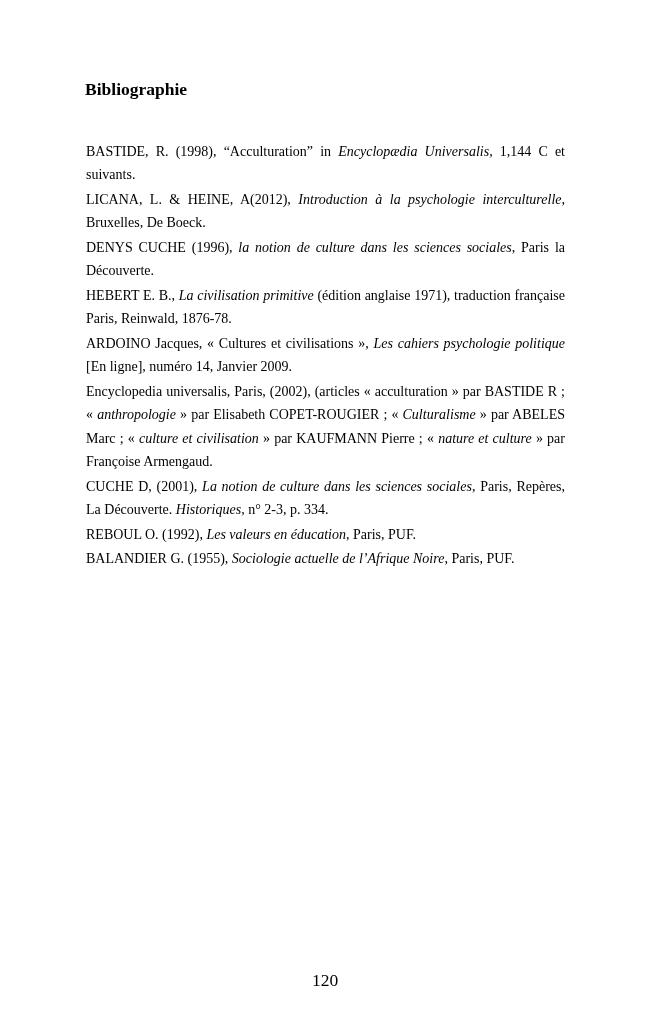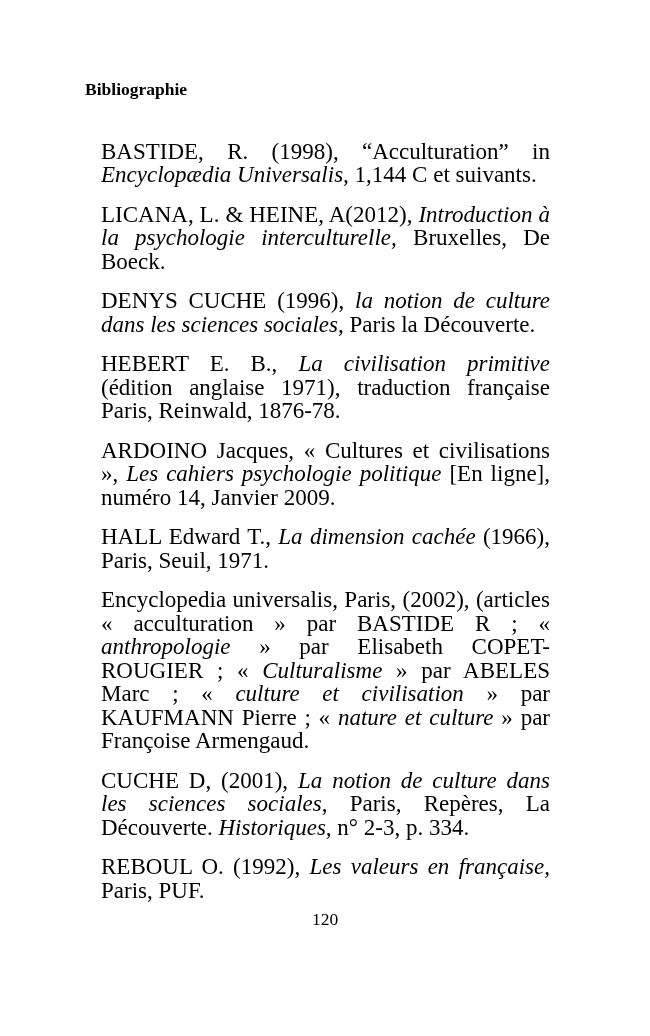--- a/index.html
+++ b/index.html
@@ -22,52 +22,52 @@
     width: 481px;
   }
   .doc-heading {
     font-weight: bold;
     font-size: 17.5px;
     line-height: 23.5px;
     margin: 0 0 38px 0;
     text-align: left;
   }
   .entry {
-    margin: 16px;
-    font-size: 23px;
+    margin: 1px;
+    font-size: 14px;
     line-height: 23.5px;
     text-align: justify;
     text-justify: inter-word;
   }
   .entry span.italic {
     font-style: italic;
   }
   .page-footer {
     position: absolute;
-    top: 908px;
+    top: 969px;
     left: 0;
     width: 650px;
     text-align: center;
     font-size: 17.5px;
     line-height: 23.5px;
   }
 </style>
 </head>
 <body>
 
 <div class="page-content">
   <h1 class="doc-heading">Bibliographie</h1>
   <div>
       <p class="entry"><span>BASTIDE, R. (1998), “Acculturation” in </span><span class="italic">Encyclopædia Universalis,</span><span> 1,144 C et suivants.</span></p>
       <p class="entry"><span>LICANA, L. &amp; HEINE, A(2012), </span><span class="italic">Introduction à la psychologie interculturelle,</span><span> Bruxelles, De Boeck.</span></p>
       <p class="entry"><span>DENYS CUCHE (1996), </span><span class="italic">la notion de culture dans les sciences sociales</span><span>, Paris la Découverte.</span></p>
       <p class="entry"><span>HEBERT E. B., </span><span class="italic">La civilisation primitive</span><span> (édition anglaise 1971), traduction française Paris, Reinwald, 1876-78.</span></p>
       <p class="entry"><span>ARDOINO Jacques, « Cultures et civilisations », </span><span class="italic">Les cahiers psychologie politique</span><span> [En ligne], numéro 14, Janvier 2009.</span></p>
-      <p class="entry"><span>HALL Edward T., </span><span class="italic">La dimension cachée</span><span> (1966), Paris, Seuil, 1971.</span></p>
       <p class="entry"><span>Encyclopedia universalis, Paris, (2002), (articles « acculturation » par BASTIDE R ; « </span><span class="italic">anthropologie</span><span> » par Elisabeth COPET-ROUGIER ; « </span><span class="italic">Culturalisme</span><span> » par ABELES Marc ; « </span><span class="italic">culture et civilisation</span><span> » par KAUFMANN Pierre ; « </span><span class="italic">nature et culture</span><span> » par Françoise Armengaud.</span></p>
       <p class="entry"><span>CUCHE D, (2001), </span><span class="italic">La notion de culture dans les sciences sociales</span><span>, Paris, Repères, La Découverte. </span><span class="italic">Historiques,</span><span> n° 2-3, p. 334.</span></p>
-      <p class="entry"><span>REBOUL O. (1992), </span><span class="italic">Les valeurs en française</span><span>, Paris, PUF.</span></p>
+      <p class="entry"><span>REBOUL O. (1992), </span><span class="italic">Les valeurs en éducation</span><span>, Paris, PUF.</span></p>
+      <p class="entry"><span>BALANDIER G. (1955), </span><span class="italic">Sociologie actuelle de l’Afrique Noire</span><span>, Paris, PUF.</span></p>
     </div>
 </div>
 
 <div class="page-footer">
   <span>120</span>
 </div>
 
 </body></html>

